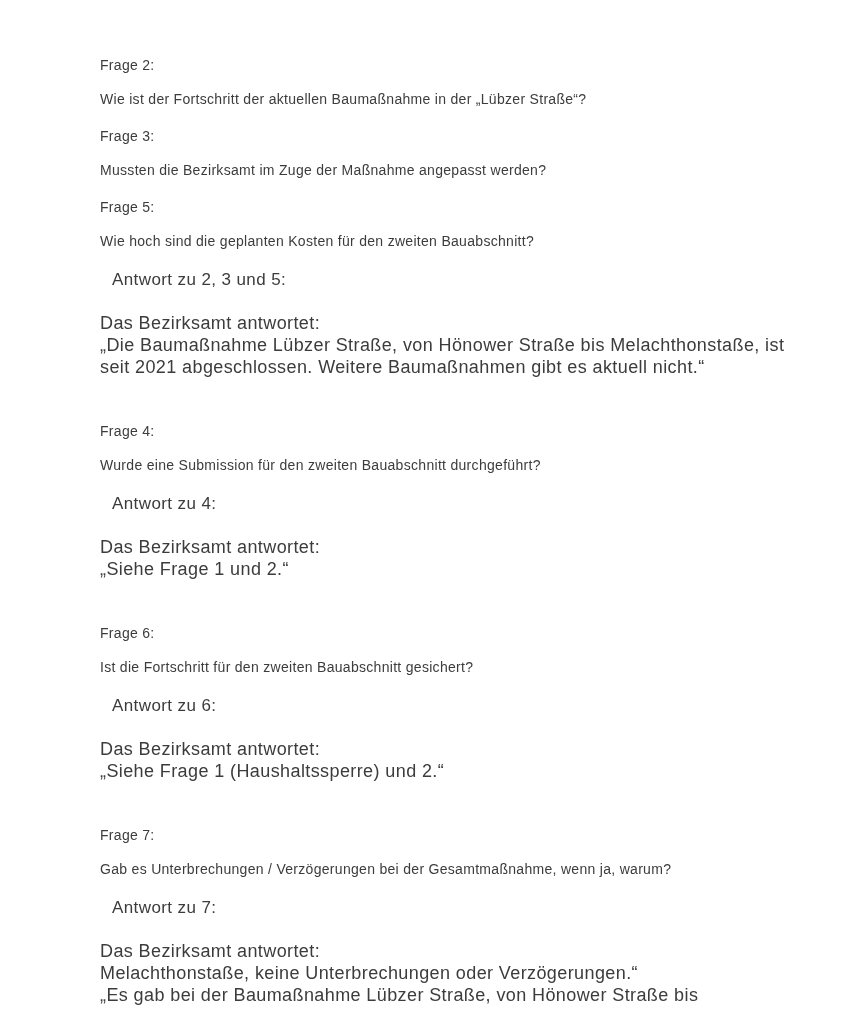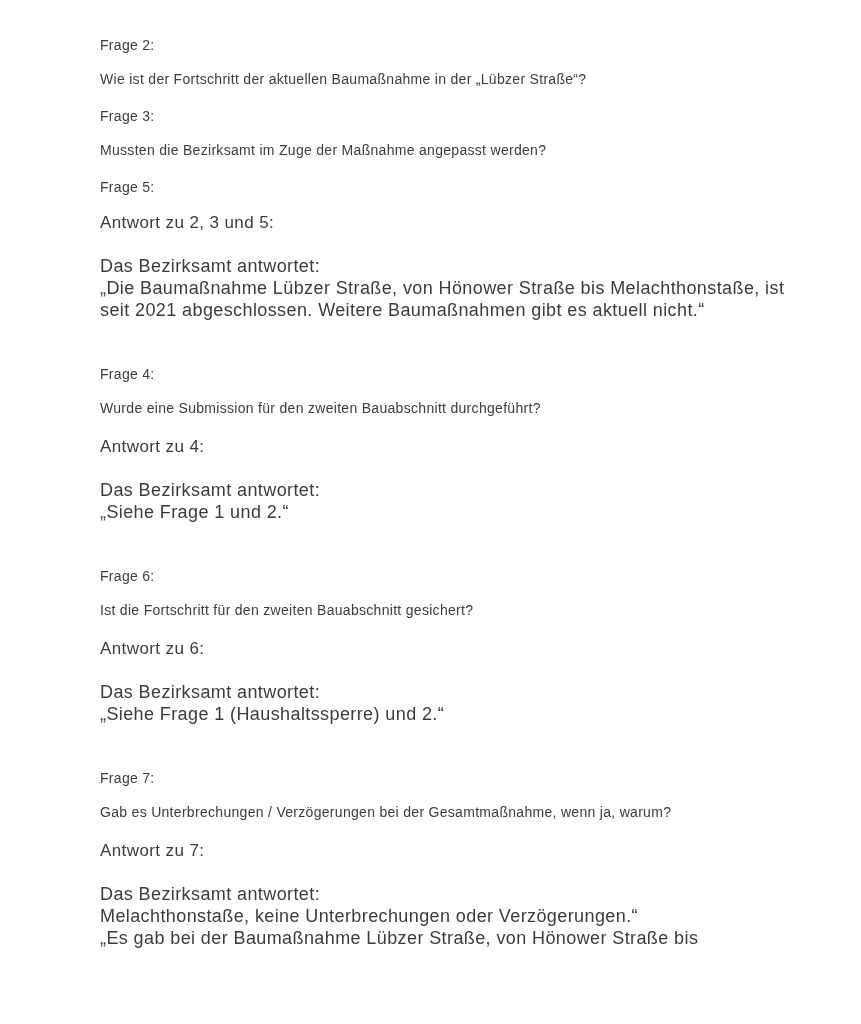--- a/index.html
+++ b/index.html
@@ -4,62 +4,63 @@
 <style>
   * { margin: 0; padding: 0; box-sizing: border-box; }
   html, body { background: #ffffff; }
   .page {
     position: relative;
     width: 861px;
     height: 1024px;
     background: #ffffff;
     font-family: "Liberation Sans", "DejaVu Sans", sans-serif;
     color: #3c3c3c;
-    padding: 36px 70px 20px 100px;
+    padding: 56px 70px 20px 100px;
     overflow: hidden;
   }
   .section { }
   .section + .section { margin-top: 44px; }
   .ql {
     font-size: 14px;
     line-height: 18px;
     letter-spacing: 0.3px;
     margin: 0 0 16px 0;
   }
   .qt {
     font-size: 14px;
     line-height: 18px;
     letter-spacing: 0.3px;
     margin: 0 0 19px 0;
   }
   .ah {
     font-size: 17px;
     line-height: 22px;
     letter-spacing: 0.4px;
-    margin: 0 0 21px 0;
+    margin: 0 0 21px 12px;
   }
   .ab {
     font-size: 18px;
     line-height: 22px;
     letter-spacing: 0.4px;
     margin: 0;
   }
   .ab div { min-height: 22px; }
 </style>
 </head>
 <body>
 
 <div class="page">
 
   <div class="section">
     <p class="ql">Frage 2:</p>
     <p class="qt">Wie ist der Fortschritt der aktuellen Baumaßnahme in der „Lübzer Straße“?</p>
     <p class="ql">Frage 3:</p>
     <p class="qt">Mussten die Bezirksamt im Zuge der Maßnahme angepasst werden?</p>
     <p class="ql">Frage 5:</p>
+    <p class="qt">Wie hoch sind die geplanten Kosten für den zweiten Bauabschnitt?</p>
     <p class="ah">Antwort zu 2, 3 und 5:</p>
     <div class="ab">
       <div>Das Bezirksamt antwortet:</div>
       <div>„Die Baumaßnahme Lübzer Straße, von Hönower Straße bis Melachthonstaße, ist</div>
       <div>seit 2021 abgeschlossen. Weitere Baumaßnahmen gibt es aktuell nicht.“</div>
     </div>
   </div>
 
   <div class="section">
     <p class="ql">Frage 4:</p>

